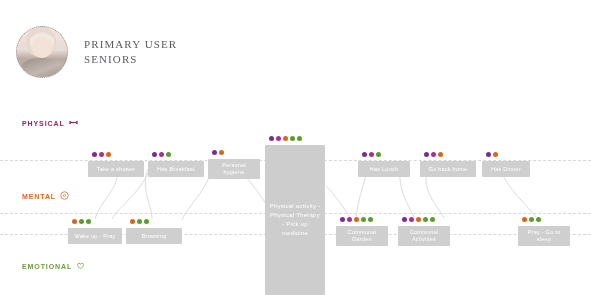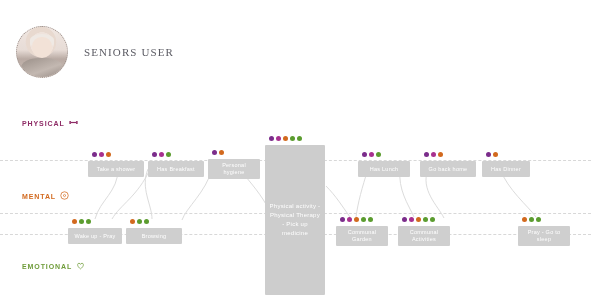--- a/index.html
+++ b/index.html
@@ -134,21 +134,22 @@
 
 <div id="stage">
 
   <div id="persona">
     <div id="avatar">
       <div class="body"></div>
       <div class="hair"></div>
       <div class="face"></div>
     </div>
     <div id="persona-text">
-      <div>SENIORS USER</div>
+      <div>PRIMARY USER</div>
+      <div>SENIORS</div>
     </div>
   </div>
 
   <div class="rail" id="rail-1"></div>
   <div class="rail" id="rail-2"></div>
   <div class="rail" id="rail-3"></div>
 
   <div class="lane-label" id="lane-physical">
     <span>PHYSICAL</span>
     <span class="lbl-icon">

